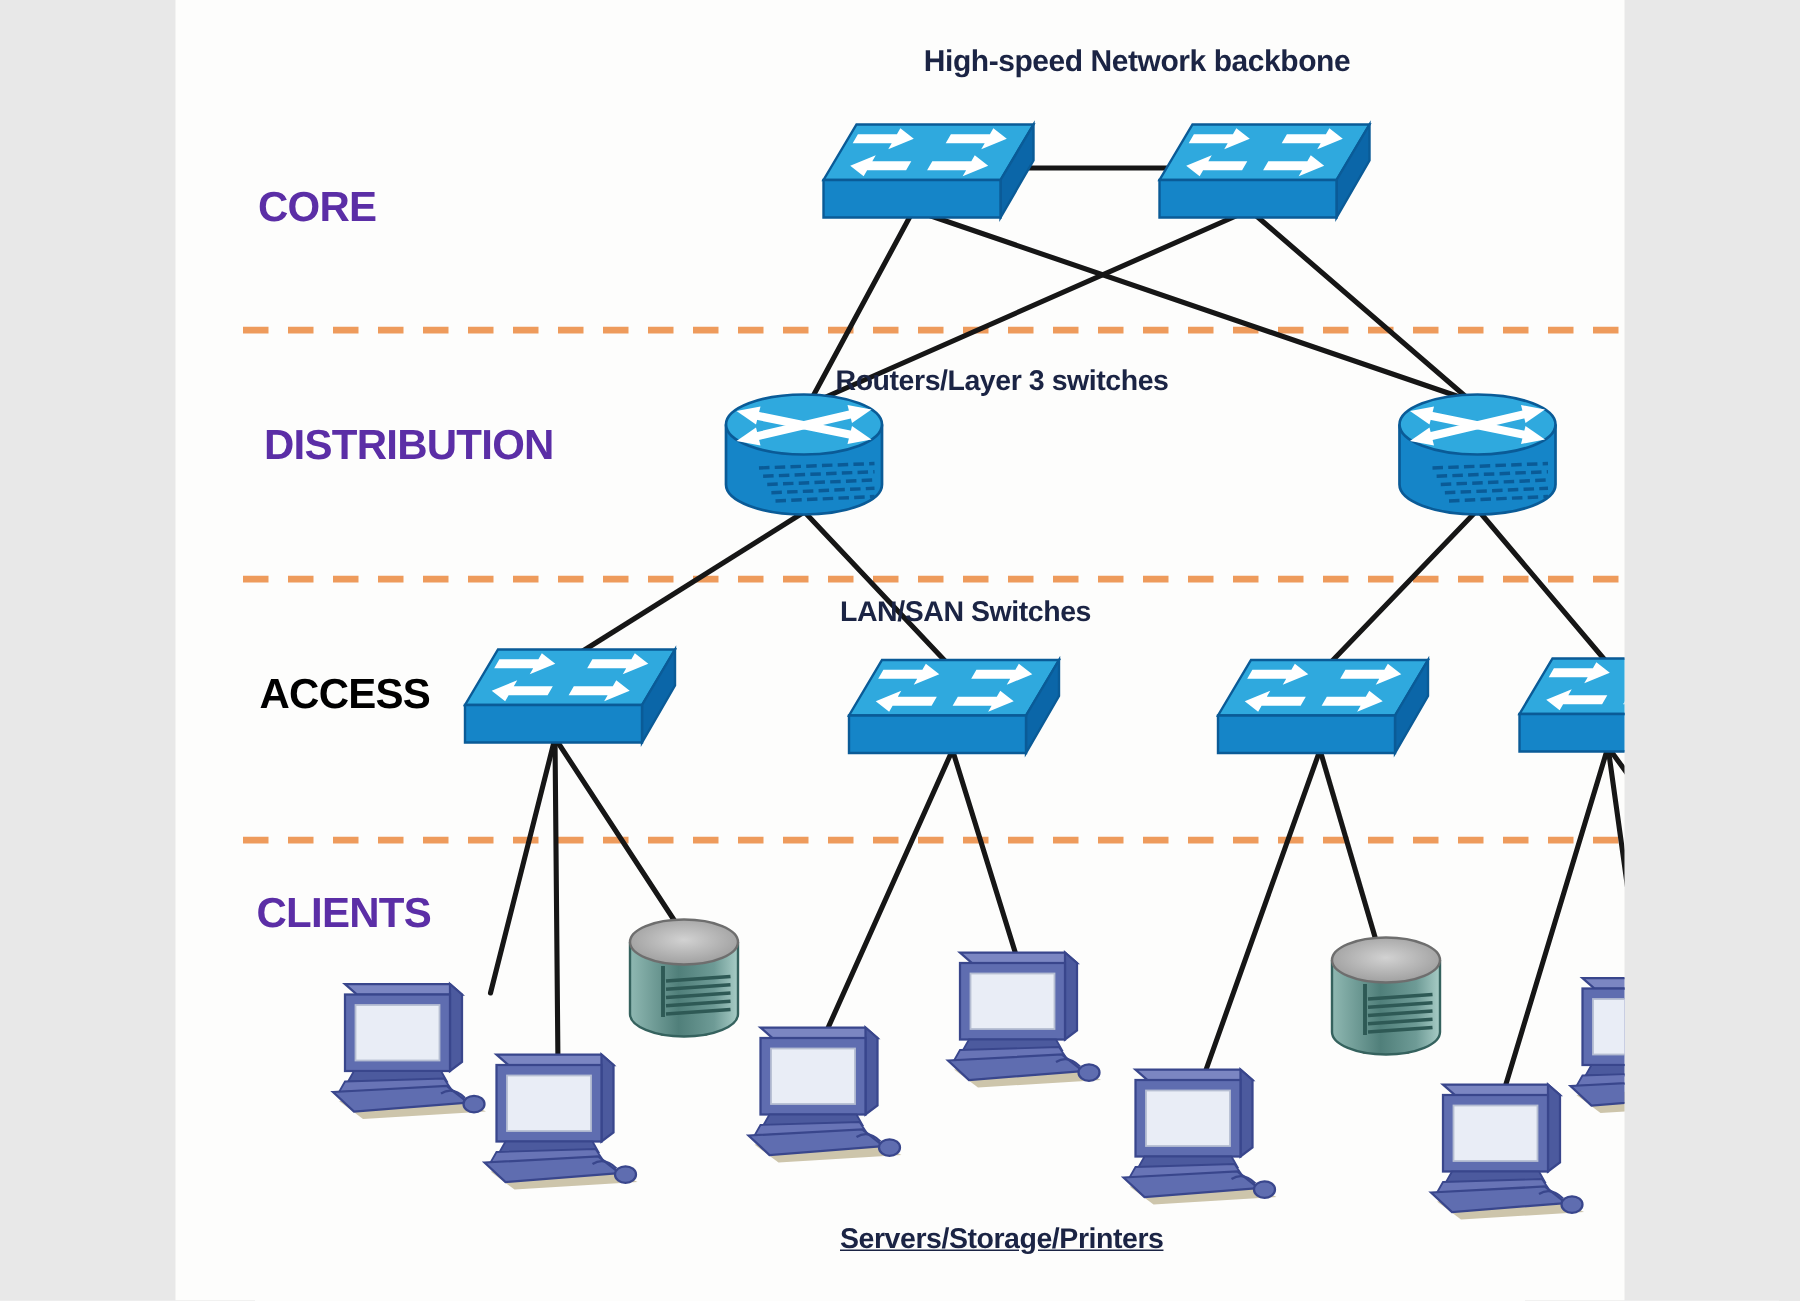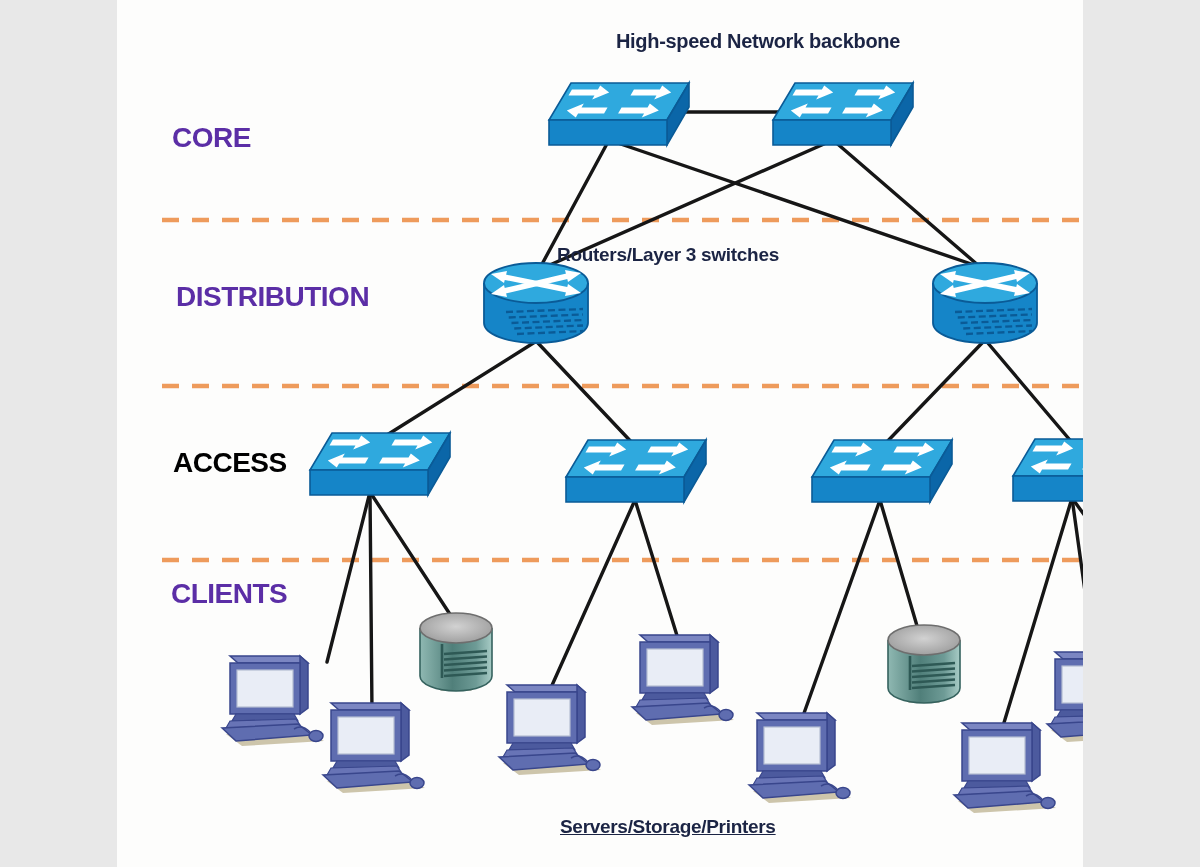--- a/index.html
+++ b/index.html
@@ -278,17 +278,18 @@
         <line x1="-42" y1="20" x2="26" y2="20" stroke="#55553A" stroke-width="1.4"></line>
         <line x1="-42" y1="25" x2="26" y2="25" stroke="#55553A" stroke-width="1.2"></line>
       </g>
     </svg>
 
   <div class="lbl heading" id="title-lbl" style="left: 341px; top: 30px; color: rgb(27, 36, 68);">High-speed Network backbone</div>
 
   <div class="lbl layer-label" style="left: 55px; top: 122px; color: rgb(91, 46, 166);">CORE</div>
   <div class="lbl layer-label" style="left: 59px; top: 281px; color: rgb(91, 46, 166);">DISTRIBUTION</div>
   <div class="lbl layer-label" style="left: 56px; top: 447px; color: #000000;">ACCESS</div>
-  <div class="lbl layer-label" style="left: 54px; top: 578px; color: rgb(91, 46, 166);">CLIENTS</div>
+  <div class="lbl layer-label" style="left: 54px; top: 593px; color: rgb(91, 46, 166);">CLIENTS</div>
 
   <div class="lbl annot" style="left: 440px; top: 244px; color: rgb(27, 36, 68);">Routers/Layer 3 switches</div>
+  <div class="lbl annot" style="left: 443px; top: 398px; color: rgb(27, 36, 68);">LAN/SAN Switches</div>
   <div class="lbl annot" style="left: 443px; top: 816px; color: rgb(27, 36, 68); text-decoration: underline;">Servers/Storage/Printers</div>
 </div>
 
 </body></html>

